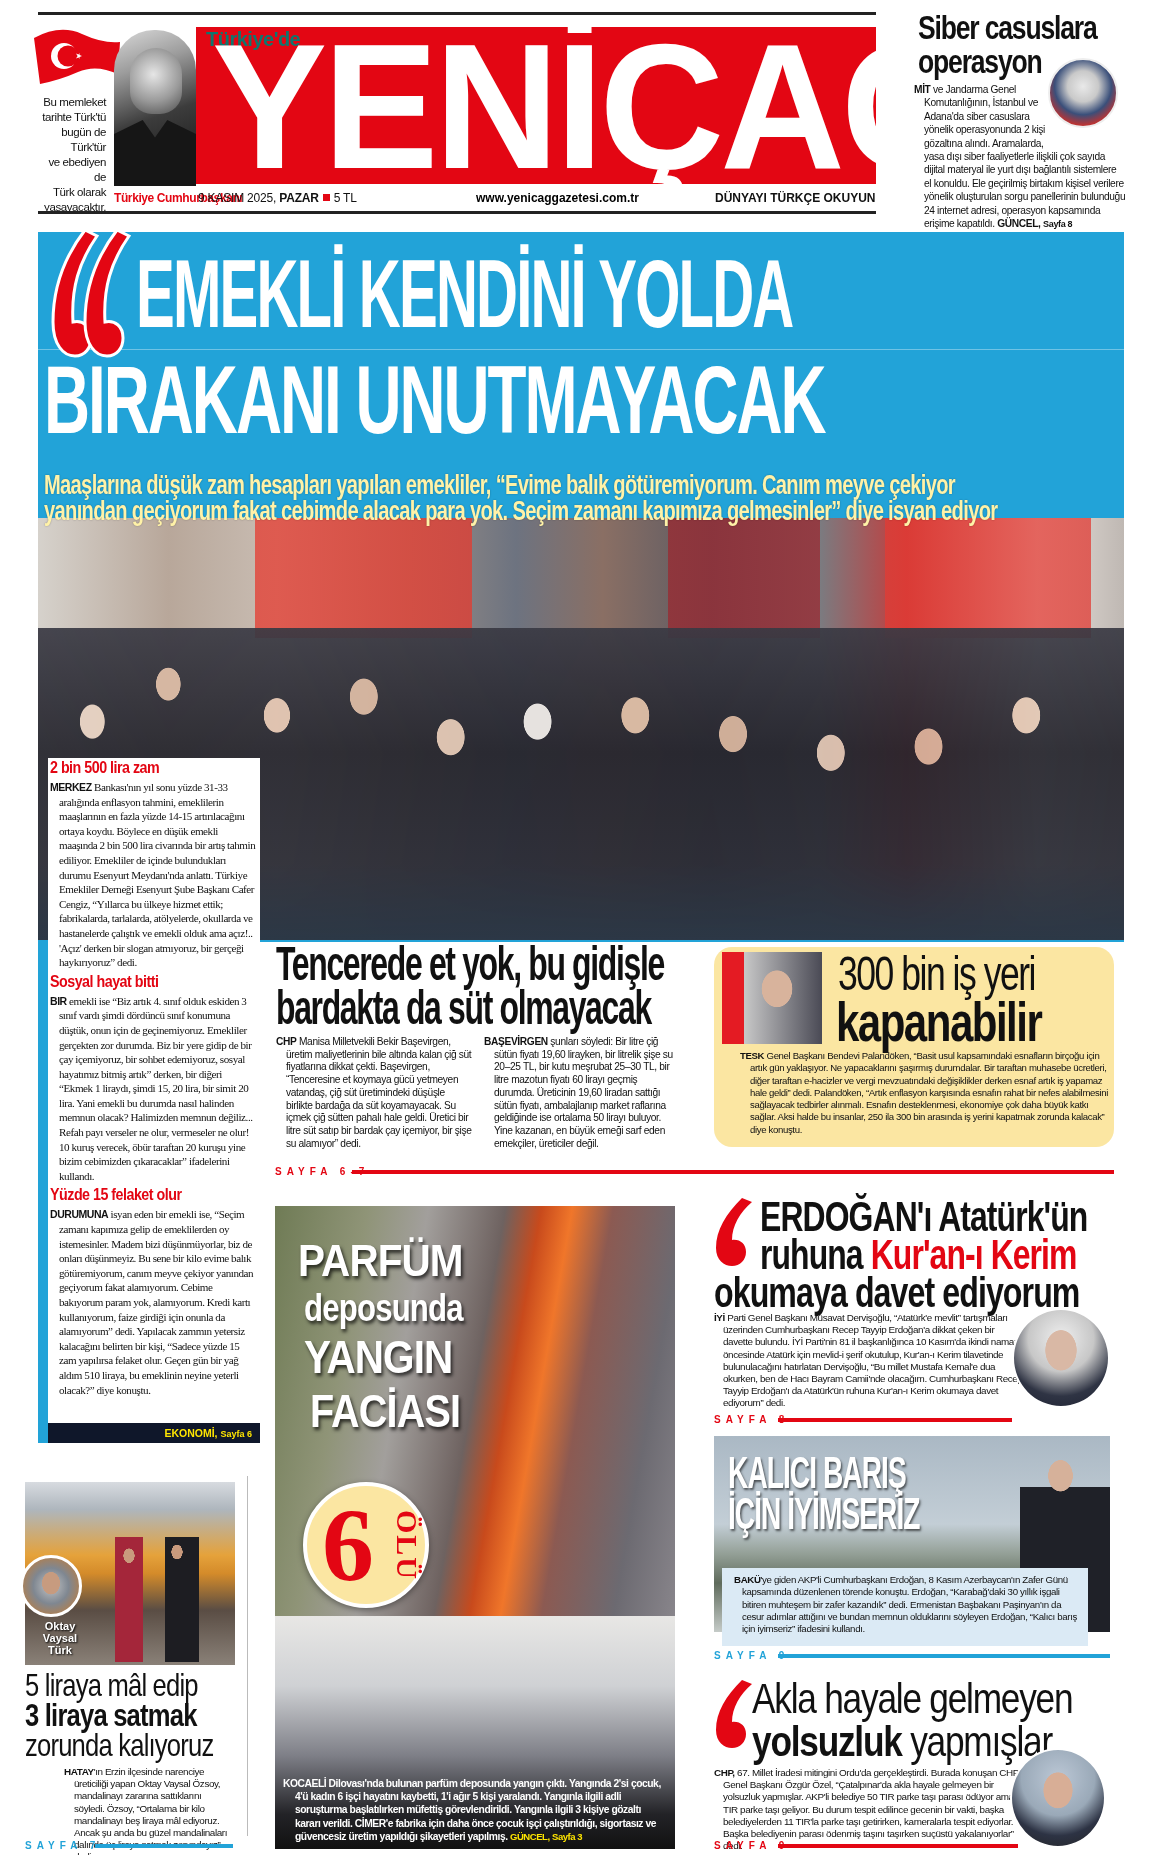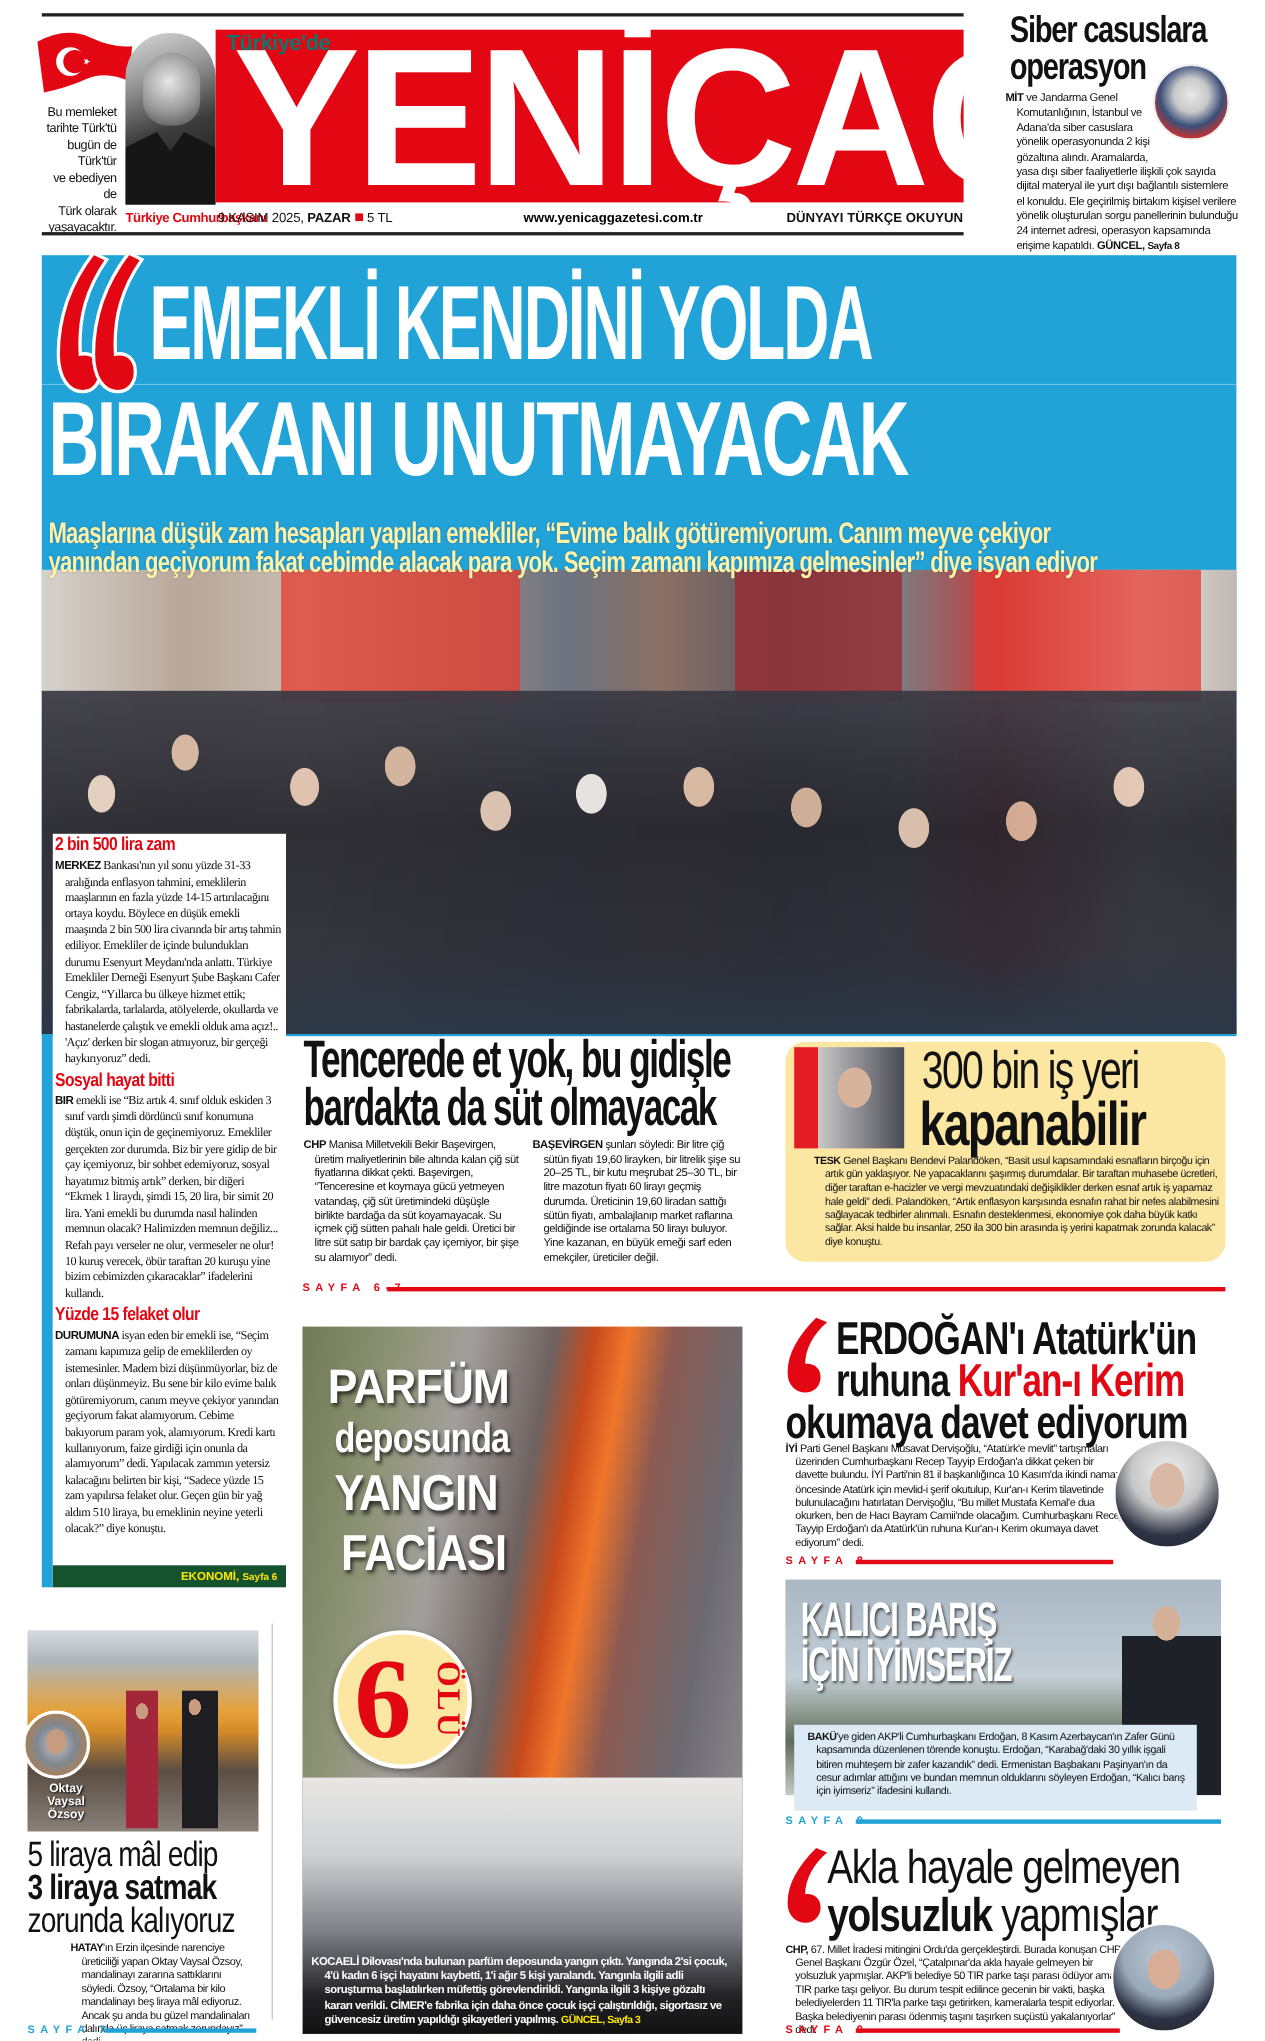--- a/index.html
+++ b/index.html
@@ -60,21 +60,21 @@
   .hero-line2 { left: 44px; top: 352px; color: #fff; font-size: 96px; line-height: 96px; font-weight: 900; letter-spacing: -3px; transform: scaleX(0.664); transform-origin: left top; white-space: nowrap; }
   .hero-divider { left: 38px; top: 349px; width: 1086px; height: 1px; background: rgba(255,255,255,0.35); }
   .hero-sub { left: 44px; top: 472px; color: #fff2a8; font-size: 27px; line-height: 26px; font-weight: 700; letter-spacing: -0.9px; transform: scaleX(0.745); transform-origin: left top; white-space: nowrap; text-shadow: 0 0 2px rgba(0,0,0,0.35); }
 
   
   .lc-box { left: 48px; top: 758px; width: 212px; height: 683px; background: #fff; }
   .lc-head { font-size: 17px; font-weight: 900; color: #e30613; letter-spacing: -0.6px; transform: scaleX(0.84); transform-origin: left top; white-space: nowrap; }
   .lc-text { font-family: "Liberation Serif", serif; font-size: 11.1px; line-height: 14.6px; letter-spacing: -0.45px; color: #111; }
   .lc-text p { text-indent: -9px; padding-left: 9px; }
   .lc-text b { font-family: "Liberation Sans", sans-serif; font-weight: 900; font-size: 10.5px; }
-  .lc-foot { left: 48px; top: 1423px; width: 212px; height: 20px; background: #14532d; text-align: right; padding-right: 8px; font-size: 10.5px; line-height: 20px; font-weight: 900; color: #ffe600; }
+  .lc-foot { left: 48px; top: 1423px; width: 212px; height: 20px; background: #0f172a; text-align: right; padding-right: 8px; font-size: 10.5px; line-height: 20px; font-weight: 900; color: #ffe600; }
   .lc-foot span.small { font-size: 9px; }
   .lc-side { left: 38px; top: 940px; width: 10px; height: 503px; background: #22a3d8; }
 
   
   .tenc-title { left: 276px; top: 942px; font-size: 48px; line-height: 44px; font-weight: 900; letter-spacing: -2px; transform: scaleX(0.665); transform-origin: left top; white-space: nowrap; }
   .tenc-col { width: 196px; font-size: 10.2px; line-height: 12.7px; letter-spacing: -0.35px; }
   .tenc-col p { text-indent: -10px; padding-left: 10px; }
   .tenc-col b { font-weight: 900; }
   .sayfa { font-size: 10px; font-weight: 900; color: #e30613; letter-spacing: 5px; line-height: 12px; }
   .sayfa-blue { color: #22a3d8; }
@@ -312,21 +312,21 @@
   <p><span>KOCAELİ</span> <span>Dilovası'nda bulunan parfüm deposunda yangın çıktı. Yangında 2'si çocuk, 4'ü kadın 6 işçi hayatını kaybetti, 1'i ağır 5 kişi yaralandı. Yangınla ilgili adli soruşturma başlatılırken müfettiş görevlendirildi. Yangınla ilgili 3 kişiye gözaltı kararı verildi. CİMER'e fabrika için daha önce çocuk işçi çalıştırıldığı, sigortasız ve güvencesiz üretim yapıldığı şikayetleri yapılmış.</span> <span class="y">GÜNCEL,</span> <span class="y">Sayfa 3</span></p>
 </div>
 
 <div class="abs hatay-photo">
     <div class="ppl"></div>
   </div>
 <div class="abs hatay-avatar"></div>
 <div class="abs hatay-name">
   <div>Oktay</div>
   <div>Vaysal</div>
-  <div>Özsoy</div>
+  <div>Türk</div>
 </div>
 <div class="abs hatay-t" style="top:1670px;transform:scaleX(0.8);">5 liraya mâl edip</div>
 <div class="abs hatay-t" style="top:1700px;transform:scaleX(0.8);font-weight:900;">3 liraya satmak</div>
 <div class="abs hatay-t" style="top:1730px;transform:scaleX(0.8);">zorunda kalıyoruz</div>
 <div class="abs hatay-body">
   <p><b>HATAY</b><span>'ın Erzin ilçesinde narenciye üreticiliği yapan Oktay Vaysal Özsoy, mandalinayı zararına sattıklarını söyledi. Özsoy, “Ortalama bir kilo mandalinayı beş liraya mâl ediyoruz. Ancak şu anda bu güzel mandalinaları dalında üç liraya satmak zorundayız” dedi.</span></p>
 </div>
 <div class="abs sayfa sayfa-blue" style="left:25px;top:1840px;">SAYFA 7</div>
 <div class="abs sayfa-bar blue" style="left:95px;top:1844px;width:138px;"></div>
 <div class="abs col-divider"></div>

